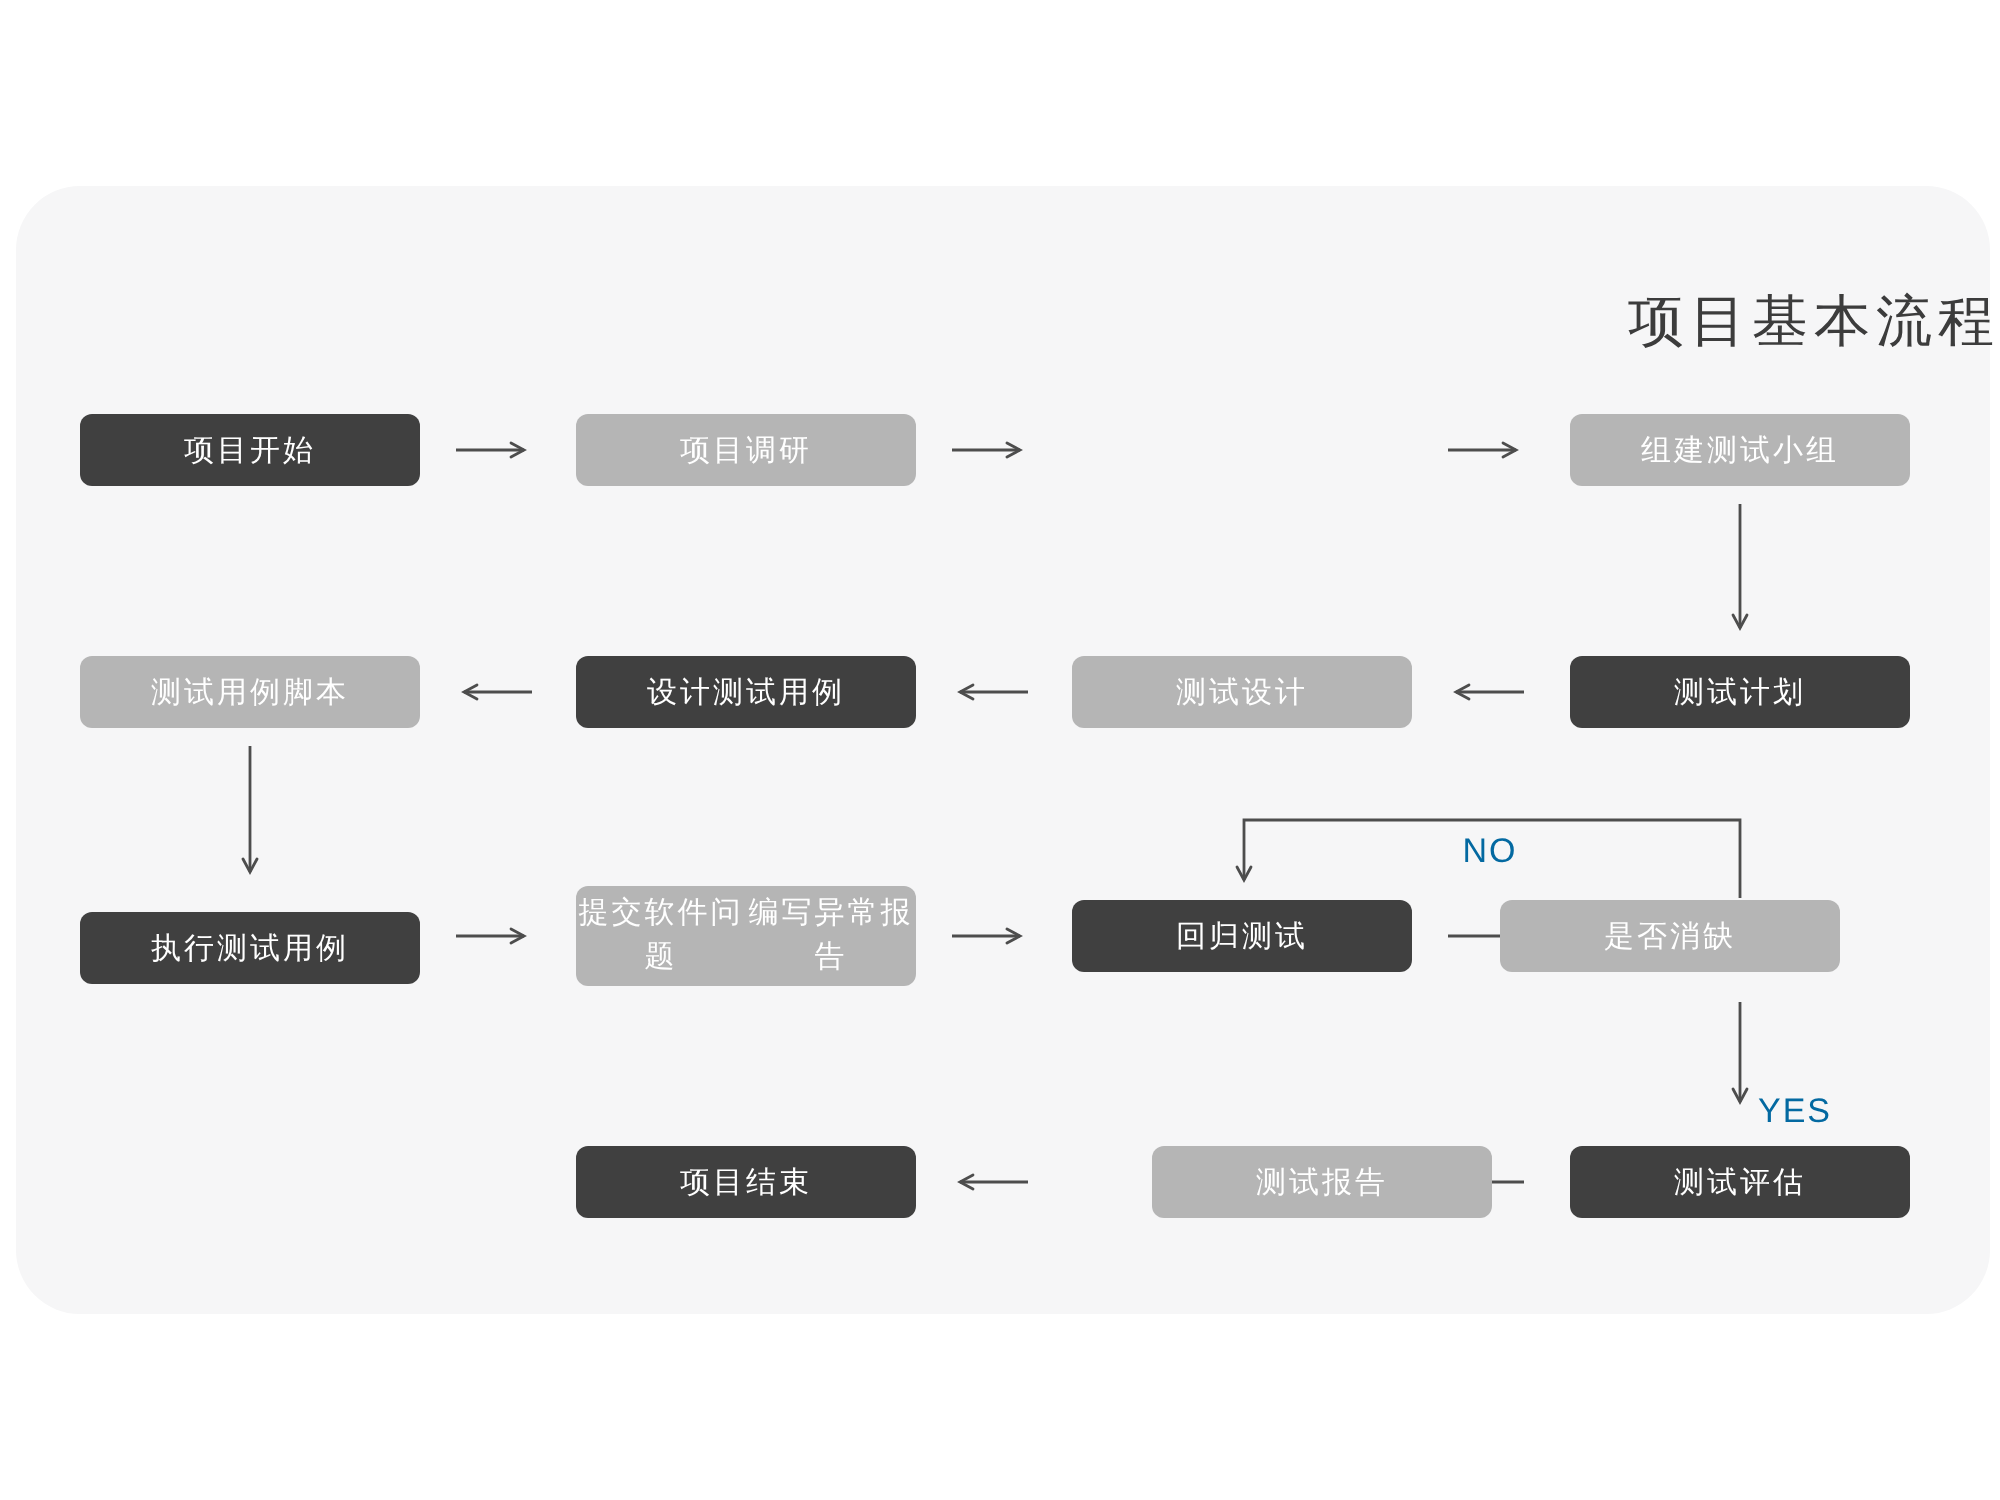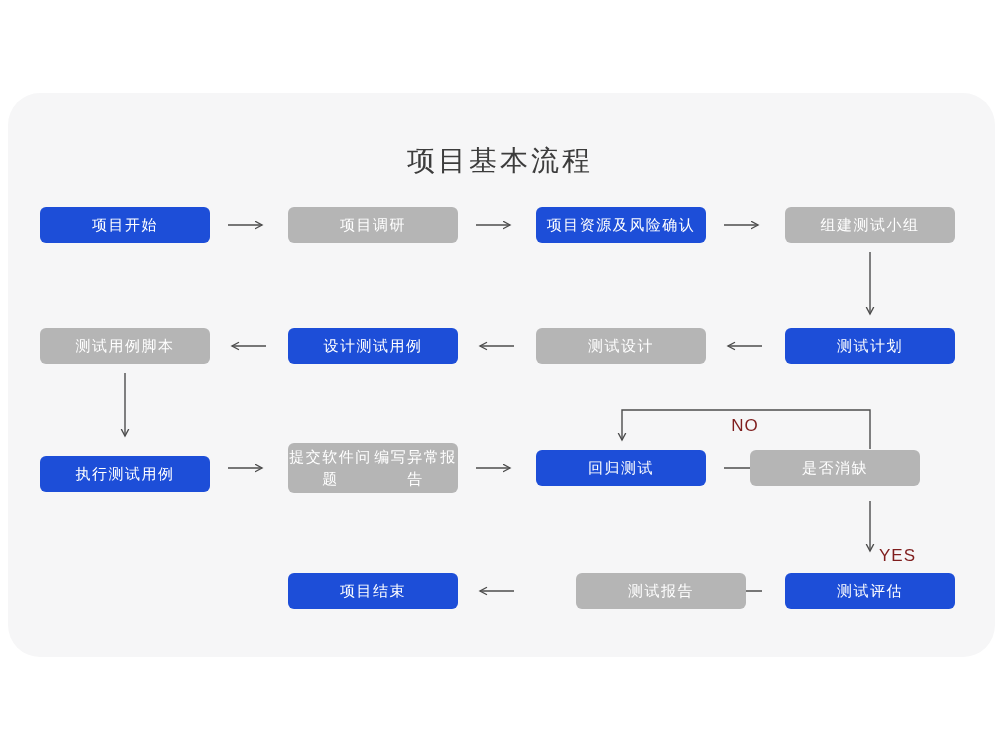--- a/index.html
+++ b/index.html
@@ -1,30 +1,30 @@
 <!DOCTYPE html>
 <html><head>
 <meta charset="utf-8">
 <style>
   * { margin:0; padding:0; box-sizing:border-box; }
   html,body { width:1000px; height:750px; background:#ffffff; overflow:hidden;
               font-family:"Liberation Sans","DejaVu Sans",sans-serif; }
   .stage { position:absolute; left:0; top:0; width:1000px; height:750px; }
   .card { position:absolute; left:8px; top:93px; width:987px; height:564px;
           background:#f6f6f7; border-radius:32px; }
-  .title { position:absolute; left:0; top:142px; width:1000px; text-align:center;
+  .title { position:absolute; left:0; top:142px; width:1000px; text-align:right;
            font-size:28px; font-weight:500; letter-spacing:3px; color:#3c3c3c; }
   .node { position:absolute; width:170px; height:36px; border-radius:6px;
           display:flex; align-items:center; justify-content:center;
           color:#ffffff; font-size:15px; letter-spacing:1.5px; text-align:center; }
-  .node.purple { background:#1d4ed8; }
+  .node.purple { background:#404040; }
   .node.gray   { background:#b5b5b5; }
   .node.tall   { height:50px; flex-direction:row; line-height:1.45; }
   .edges { position:absolute; left:0; top:0; width:1000px; height:750px; pointer-events:none; }
-  .edge-label { position:absolute; font-size:17px; color:#7f1d1d; letter-spacing:1px; }
+  .edge-label { position:absolute; font-size:17px; color:#0369a1; letter-spacing:1px; }
   .label-no  { left:715px; top:416px; width:60px; text-align:center; }
   .label-yes { left:879px; top:522px;margin-top:24px; }
 </style>
 </head>
 <body>
 
 <div class="stage">
 
   <div class="card"></div>
 
@@ -58,21 +58,20 @@
 
       <line x1="870" y1="501" x2="870" y2="551" marker-end="url(#arw)"></line>
 
       <line x1="762" y1="591" x2="728" y2="591" marker-end="url(#arw)"></line>
       <line x1="514" y1="591" x2="480" y2="591" marker-end="url(#arw)"></line>
     </g>
   </svg>
 
   <div class="node purple" style="left:40px;  top:207px;">项目开始</div>
   <div class="node gray" style="left:288px; top:207px;">项目调研</div>
-  <div class="node purple" style="left:536px; top:207px;">项目资源及风险确认</div>
   <div class="node gray" style="left:785px; top:207px;">组建测试小组</div>
 
   <div class="node gray" style="left:40px;  top:328px;">测试用例脚本</div>
   <div class="node purple" style="left:288px; top:328px;">设计测试用例</div>
   <div class="node gray" style="left:536px; top:328px;">测试设计</div>
   <div class="node purple" style="left:785px; top:328px;">测试计划</div>
 
   <div class="node purple" style="left:40px;  top:456px;">执行测试用例</div>
   <div class="node gray tall" style="left:288px; top:443px;">
     <span>提交软件问题</span>

